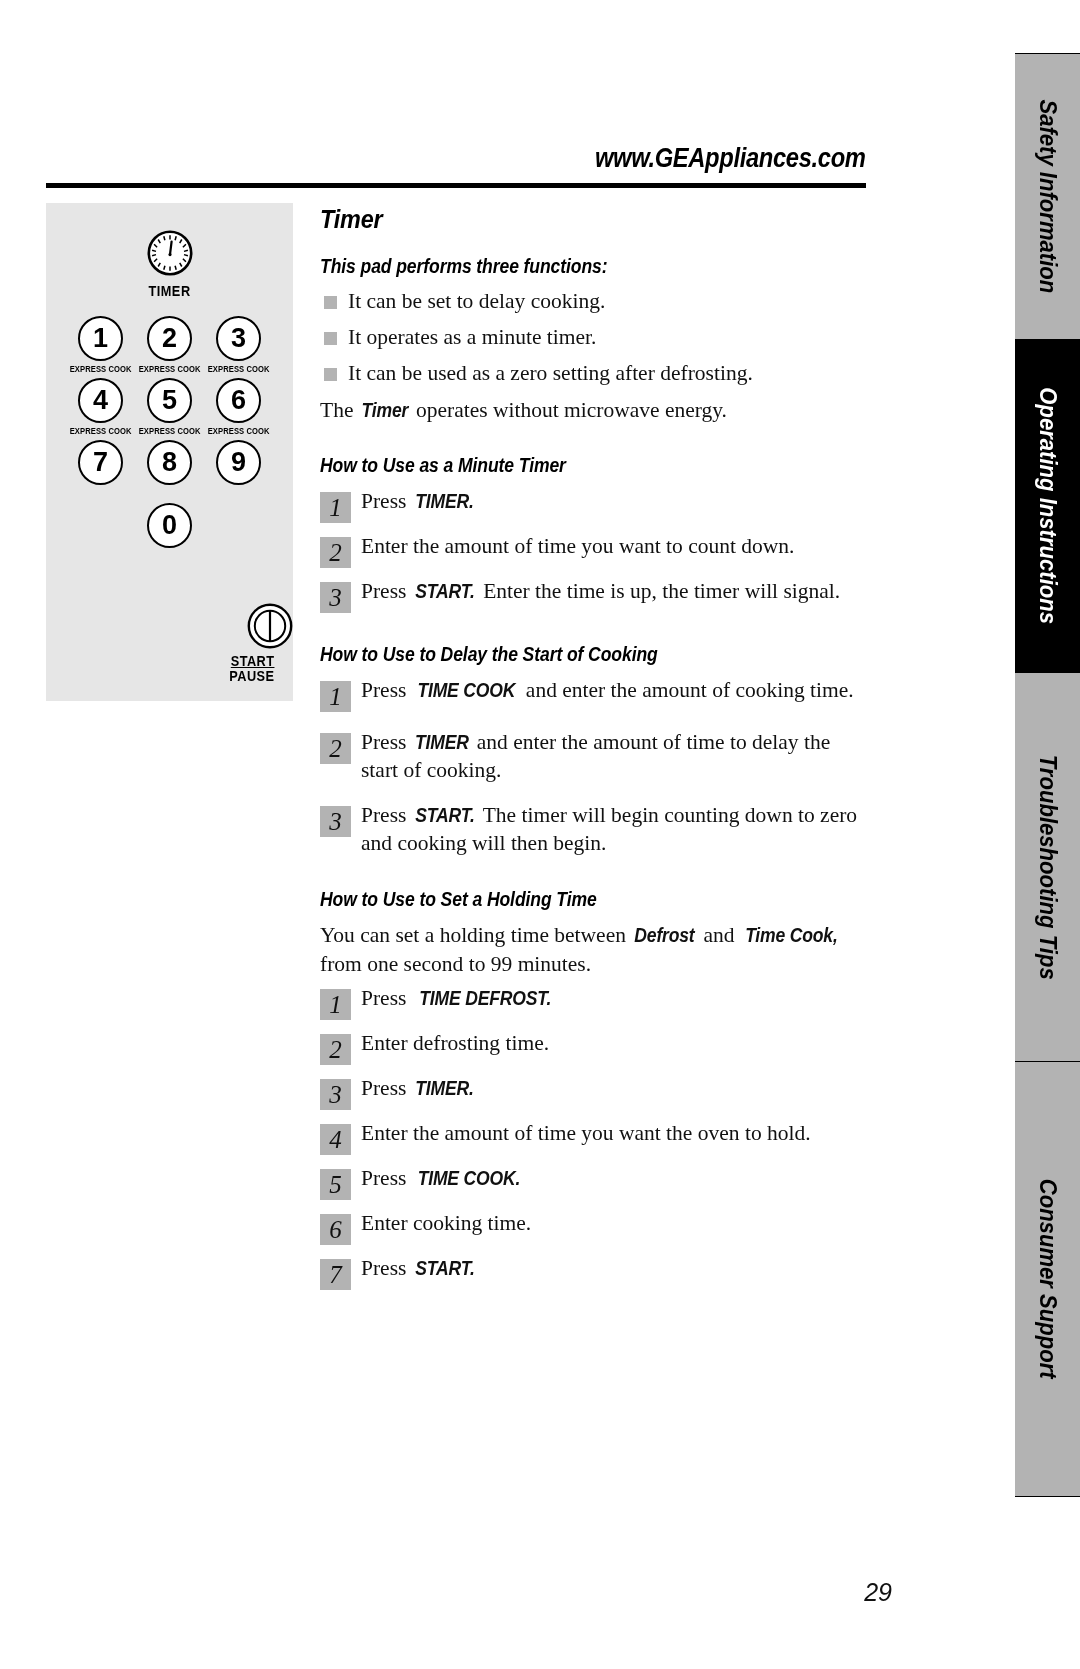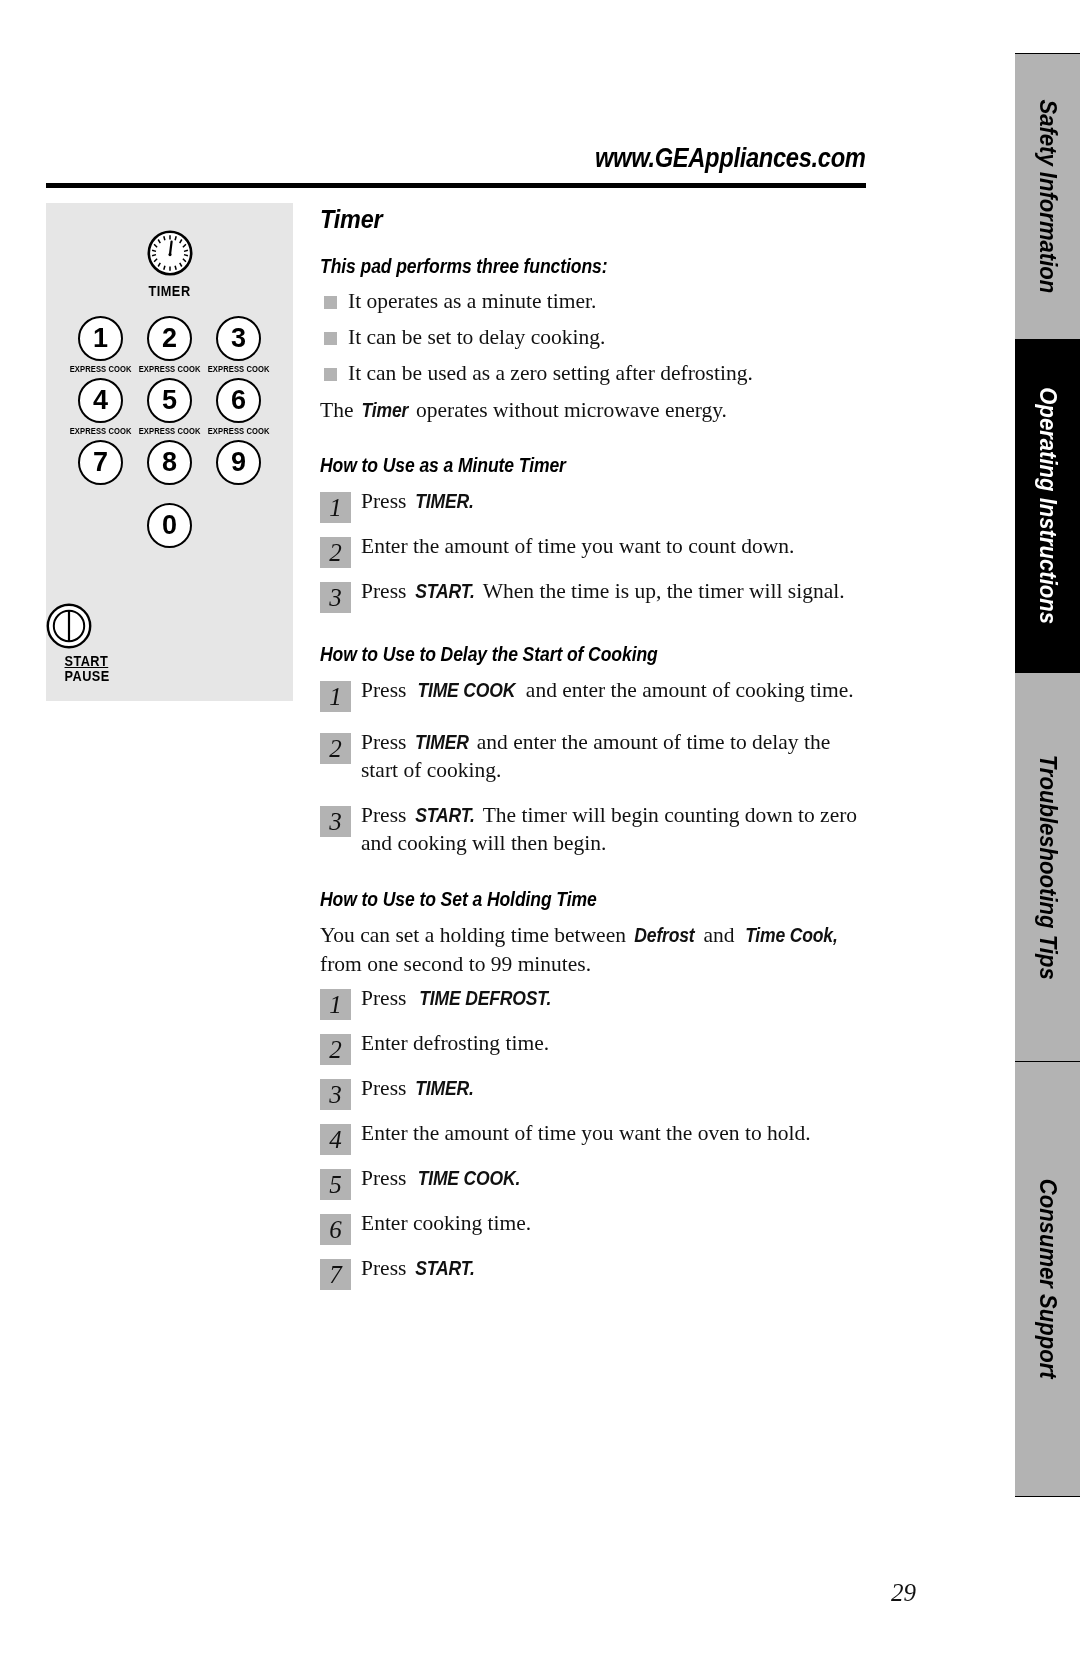--- a/index.html
+++ b/index.html
@@ -135,21 +135,21 @@
 
   .kp-zero-wrap {
     display: flex;
     justify-content: center;
     margin-top: 18px;
   }
   .kp-start-wrap {
     position: absolute;
     left: 0; right: 0;
     top: 400px;
-    text-align: left;
+    text-align: right;
   }
   .start-icon {
     display: inline-block;
     width: 46px;
     height: 46px;
     position: relative;
   }
   .start-label {
     font-family: "Liberation Sans Narrow", "Liberation Sans", sans-serif;
     font-weight: bold;
@@ -286,23 +286,23 @@
     font-style: italic;
     font-size: 24px;
     letter-spacing: 0px;
     white-space: nowrap;
     transform: scaleY(0.92);
   }
 
   
   #page-number {
     position: absolute;
-    right: 164px;
+    right: 188px;
     bottom: 62px;
-    font-family: Liberation Serif, serif;
+    font-family: Liberation Sans, sans-serif;
     font-style: italic;
     font-size: 25px;
     color: #111;
   }
 </style>
 </head>
 <body>
 
 <div id="page">
 
@@ -411,46 +411,46 @@
   </div>
 
   <div id="content">
 
     <h1 class="sec-title">Timer</h1>
 
     <h2 class="sub-title">This pad performs three functions:</h2>
 
     <div class="bullet-row">
       <span class="bullet-mark"></span>
-      <span>It operates as a minute timer.</span>
+      <span>It can be set to delay cooking.</span>
     </div>
     <div class="bullet-row">
       <span class="bullet-mark"></span>
-      <span>It can be set to delay cooking.</span>
+      <span>It operates as a minute timer.</span>
     </div>
     <div class="bullet-row">
       <span class="bullet-mark"></span>
       <span>It can be used as a zero setting after defrosting.</span>
     </div>
 
     <p class="para"><span>The </span><span class="cmd">Timer</span><span> operates without microwave energy.</span></p>
 
     <h2 class="sub-title spaced">How to Use as a Minute Timer</h2>
     <ol class="steps">
       <li>
         <span class="step-num">1</span>
         <span class="step-text"><span>Press </span><span class="cmd">TIMER.</span><span></span></span>
       </li>
       <li>
         <span class="step-num">2</span>
         <span class="step-text"><span>Enter the amount of time you want to count down.</span></span>
       </li>
       <li>
         <span class="step-num">3</span>
-        <span class="step-text"><span>Press </span><span class="cmd">START.</span><span> When the time is up, the timer will signal.</span></span>
+        <span class="step-text"><span>Press </span><span class="cmd">START.</span><span> Enter the time is up, the timer will signal.</span></span>
       </li>
     </ol>
 
     <h2 class="sub-title spaced">How to Use to Delay the Start of Cooking</h2>
     <ol class="steps gap">
       <li>
         <span class="step-num">1</span>
         <span class="step-text"><span>Press </span><span class="cmd">TIME COOK</span><span> and enter the amount of cooking time.</span></span>
       </li>
       <li>

